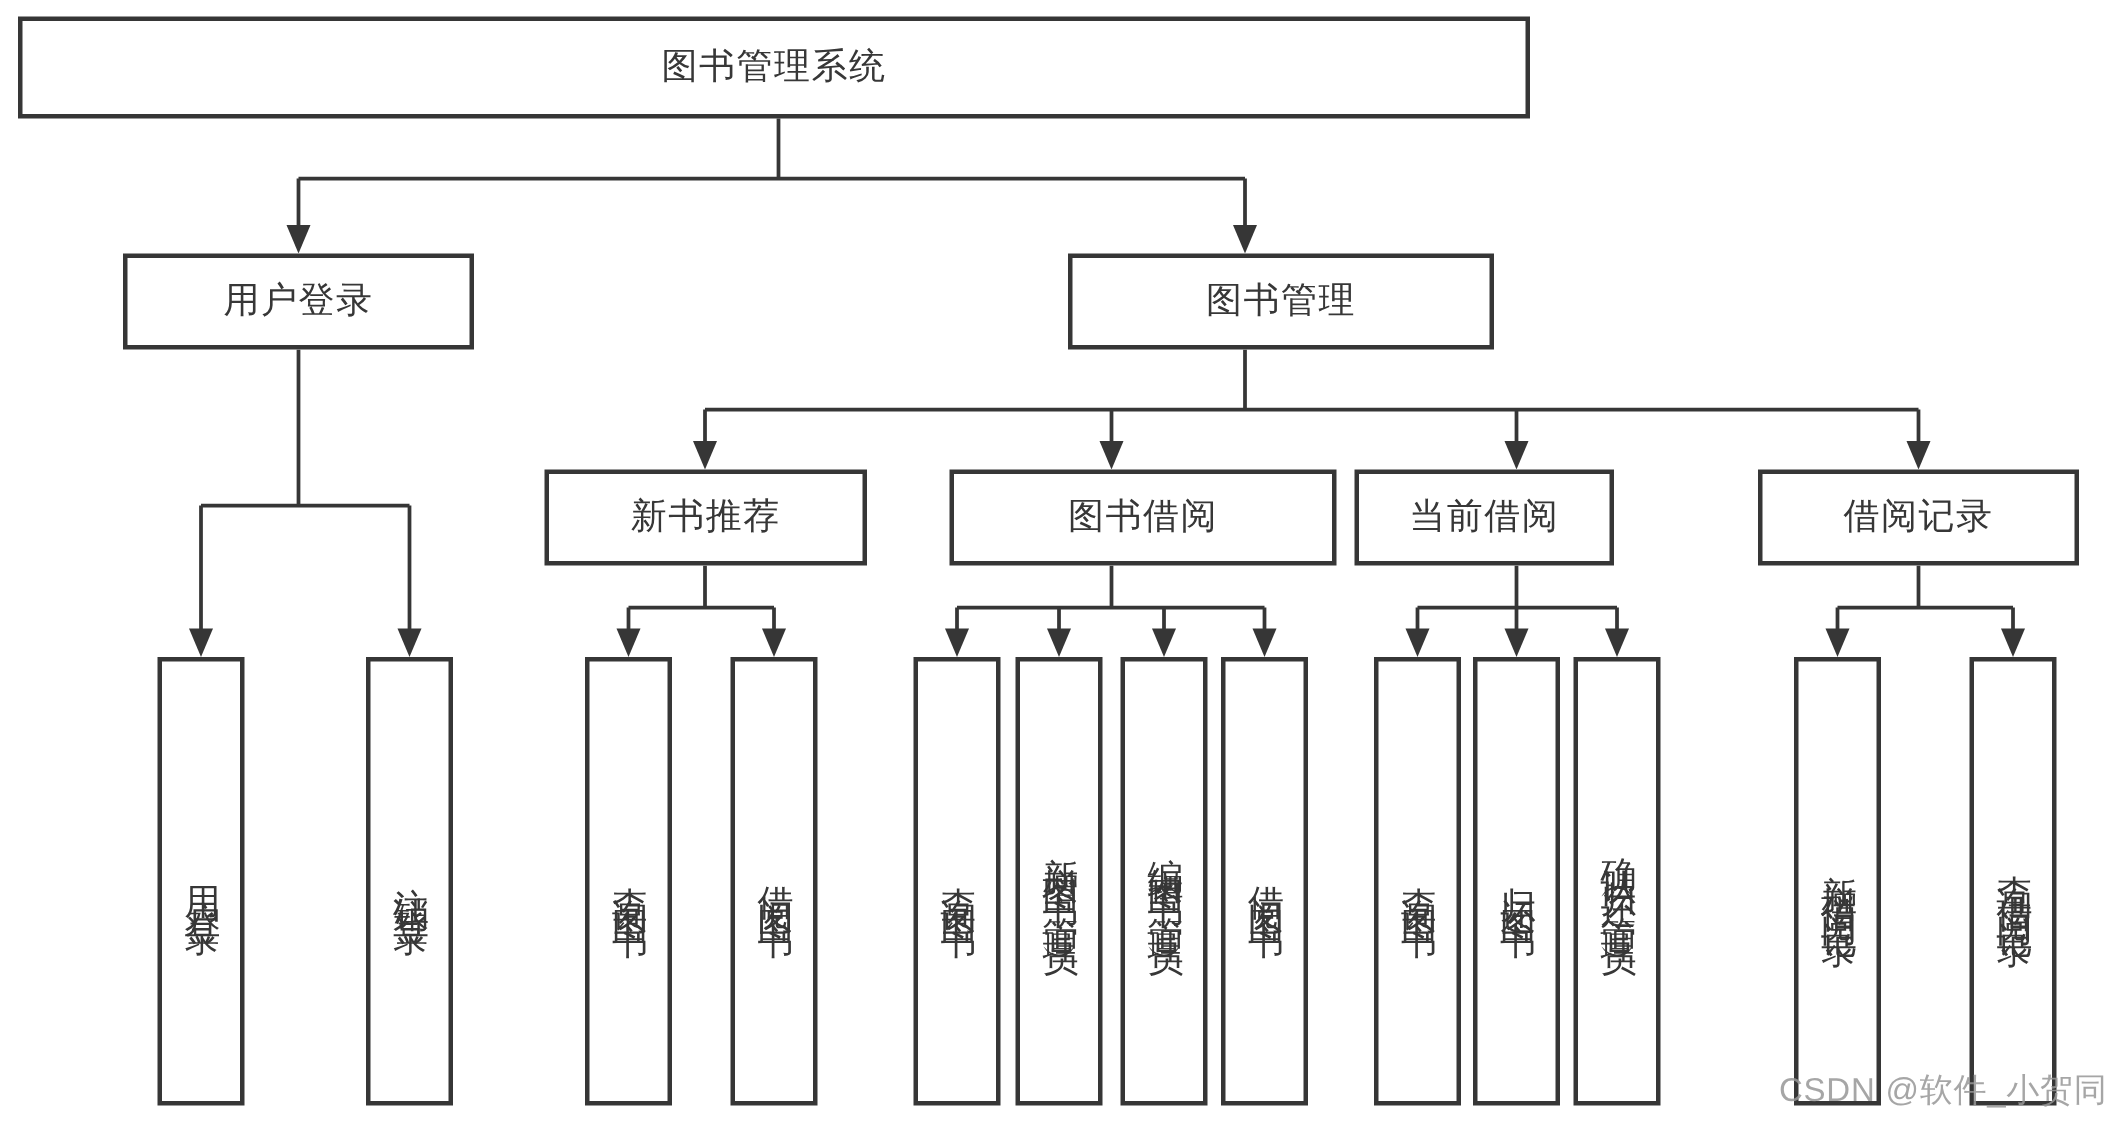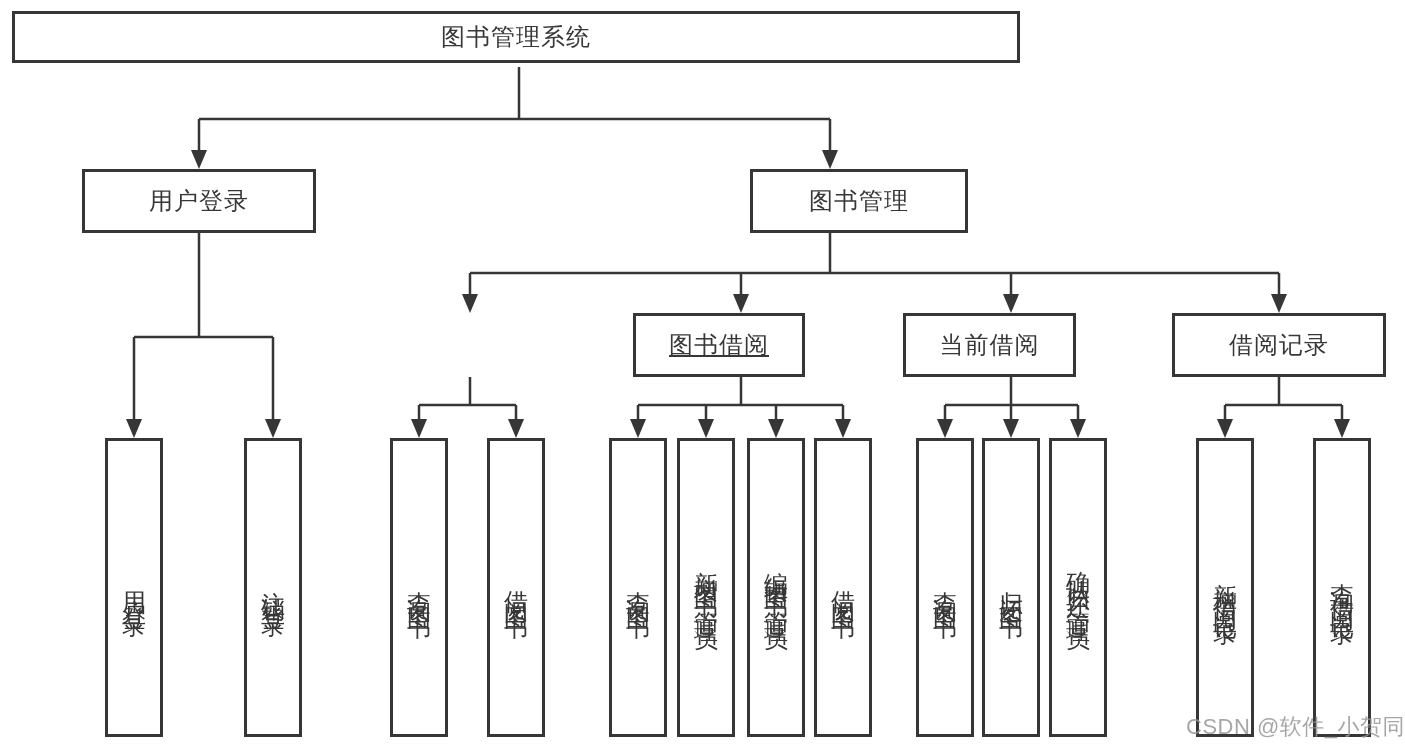--- a/index.html
+++ b/index.html
@@ -102,32 +102,35 @@
         <polygon class="ah" points="768,419 784,419 776,438" fill="#363636"></polygon>
         <polygon class="ah" points="835,419 851,419 843,438" fill="#363636"></polygon>
         <polygon class="ah" points="937,419 953,419 945,438" fill="#363636"></polygon>
         <polygon class="ah" points="1003,419 1019,419 1011,438" fill="#363636"></polygon>
         <polygon class="ah" points="1070,419 1086,419 1078,438" fill="#363636"></polygon>
         <polygon class="ah" points="1217,419 1233,419 1225,438" fill="#363636"></polygon>
         <polygon class="ah" points="1334,419 1350,419 1342,438" fill="#363636"></polygon>
       </g>
   </svg>
 
-  <div class="node hbox" style="left:12px; top:11px; width:1008px; height:52px;">
+  <div class="node hbox" style="left:12px; top:11px; width:1008px; height:68px;">
     <span>图书管理系统</span>
   </div>
 
   <div class="node hbox" style="left:82px; top:169px; width:234px; height:64px;">
     <span>用户登录</span>
   </div>
-  <div class="node hbox" style="left:712px; top:169px; width:218px; height:64px;margin-left:38px;">
+  <div class="node hbox" style="left:712px; top:169px; width:284px; height:64px;">
     <span>图书管理</span>
   </div>
 
-  <div class="node hbox" style="left:633px; top:313px; width:172px; height:64px;text-decoration:underline;">
+  <div class="node hbox" style="left:363px; top:313px; width:215px; height:64px;">
+    <span>新书推荐</span>
+  </div>
+  <div class="node hbox" style="left:633px; top:313px; width:258px; height:64px;">
     <span>图书借阅</span>
   </div>
   <div class="node hbox" style="left:903px; top:313px; width:173px; height:64px;">
     <span>当前借阅</span>
   </div>
   <div class="node hbox" style="left:1172px; top:313px; width:214px; height:64px;">
     <span>借阅记录</span>
   </div>
 
   <div class="node vbox" style="left:105px; top:438px; width:58px; height:299px;">

